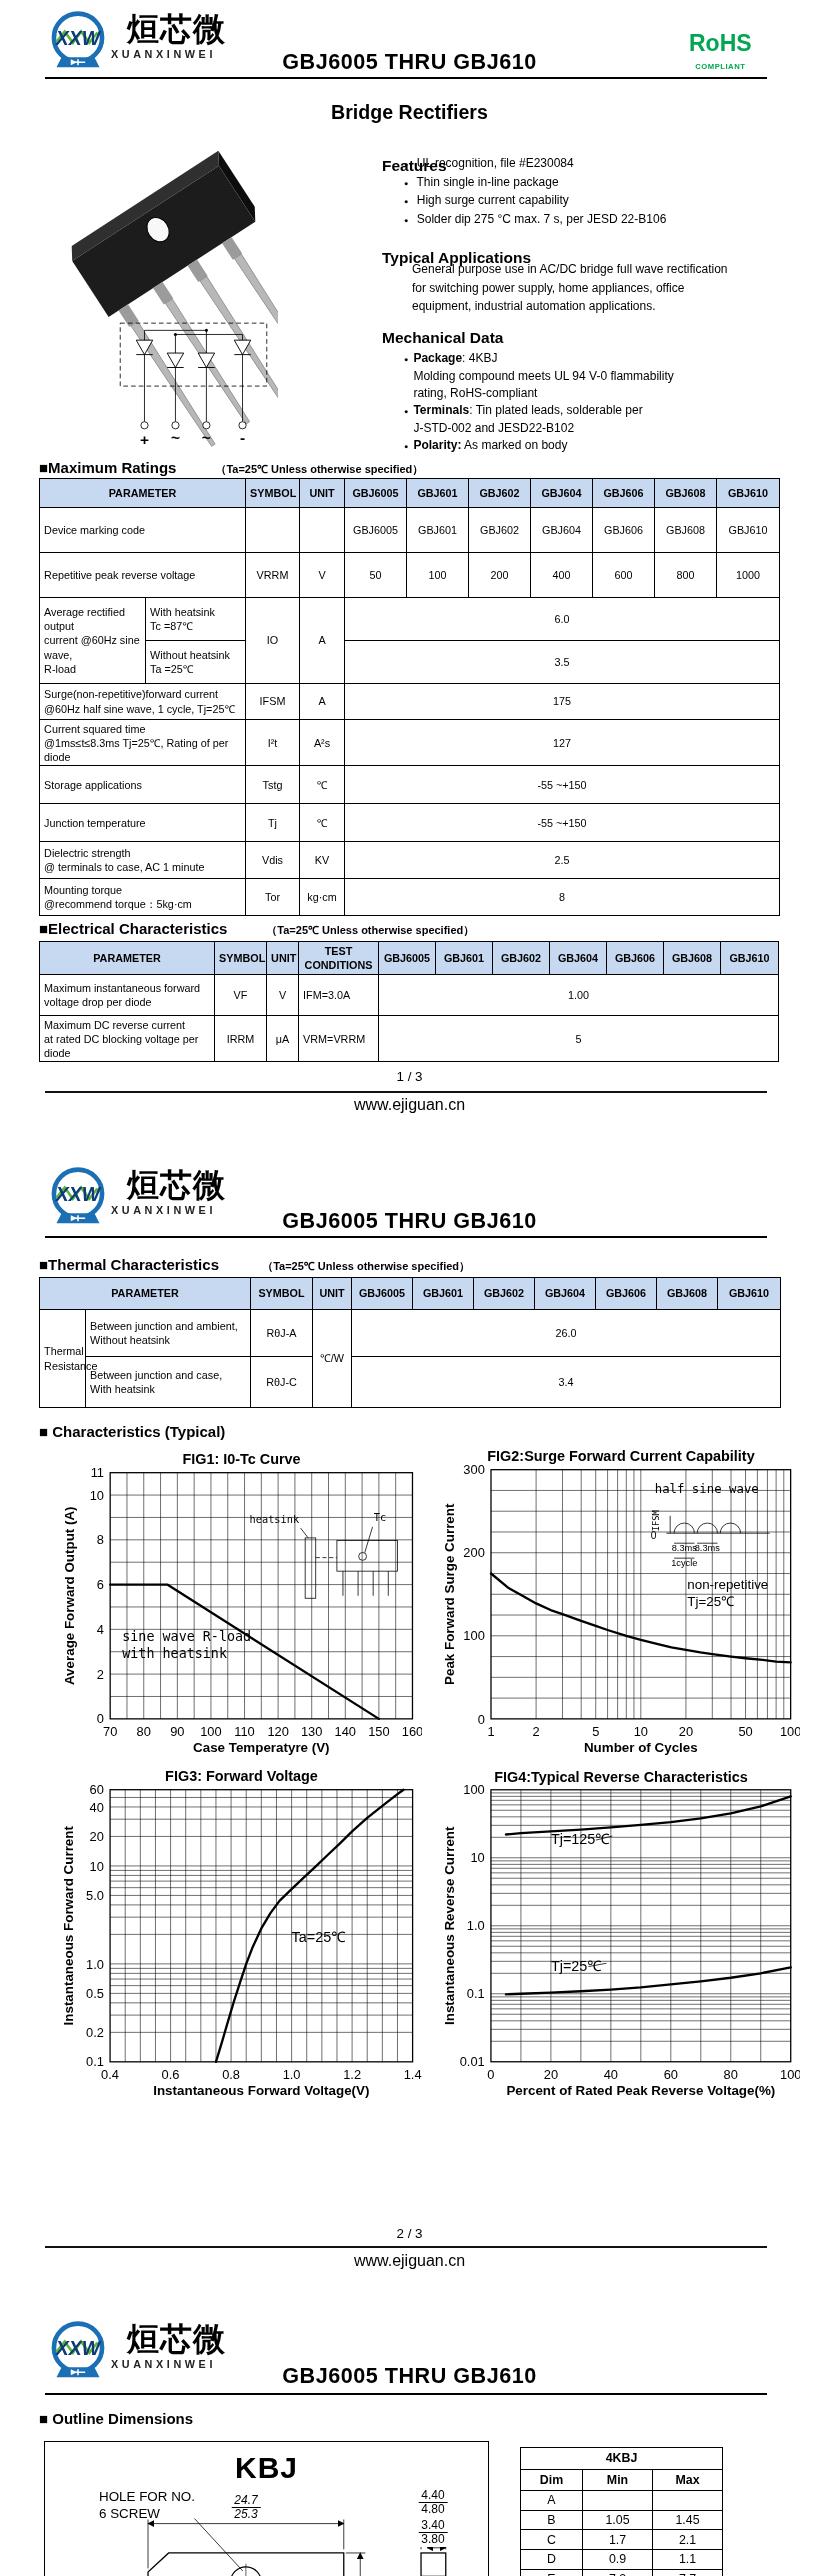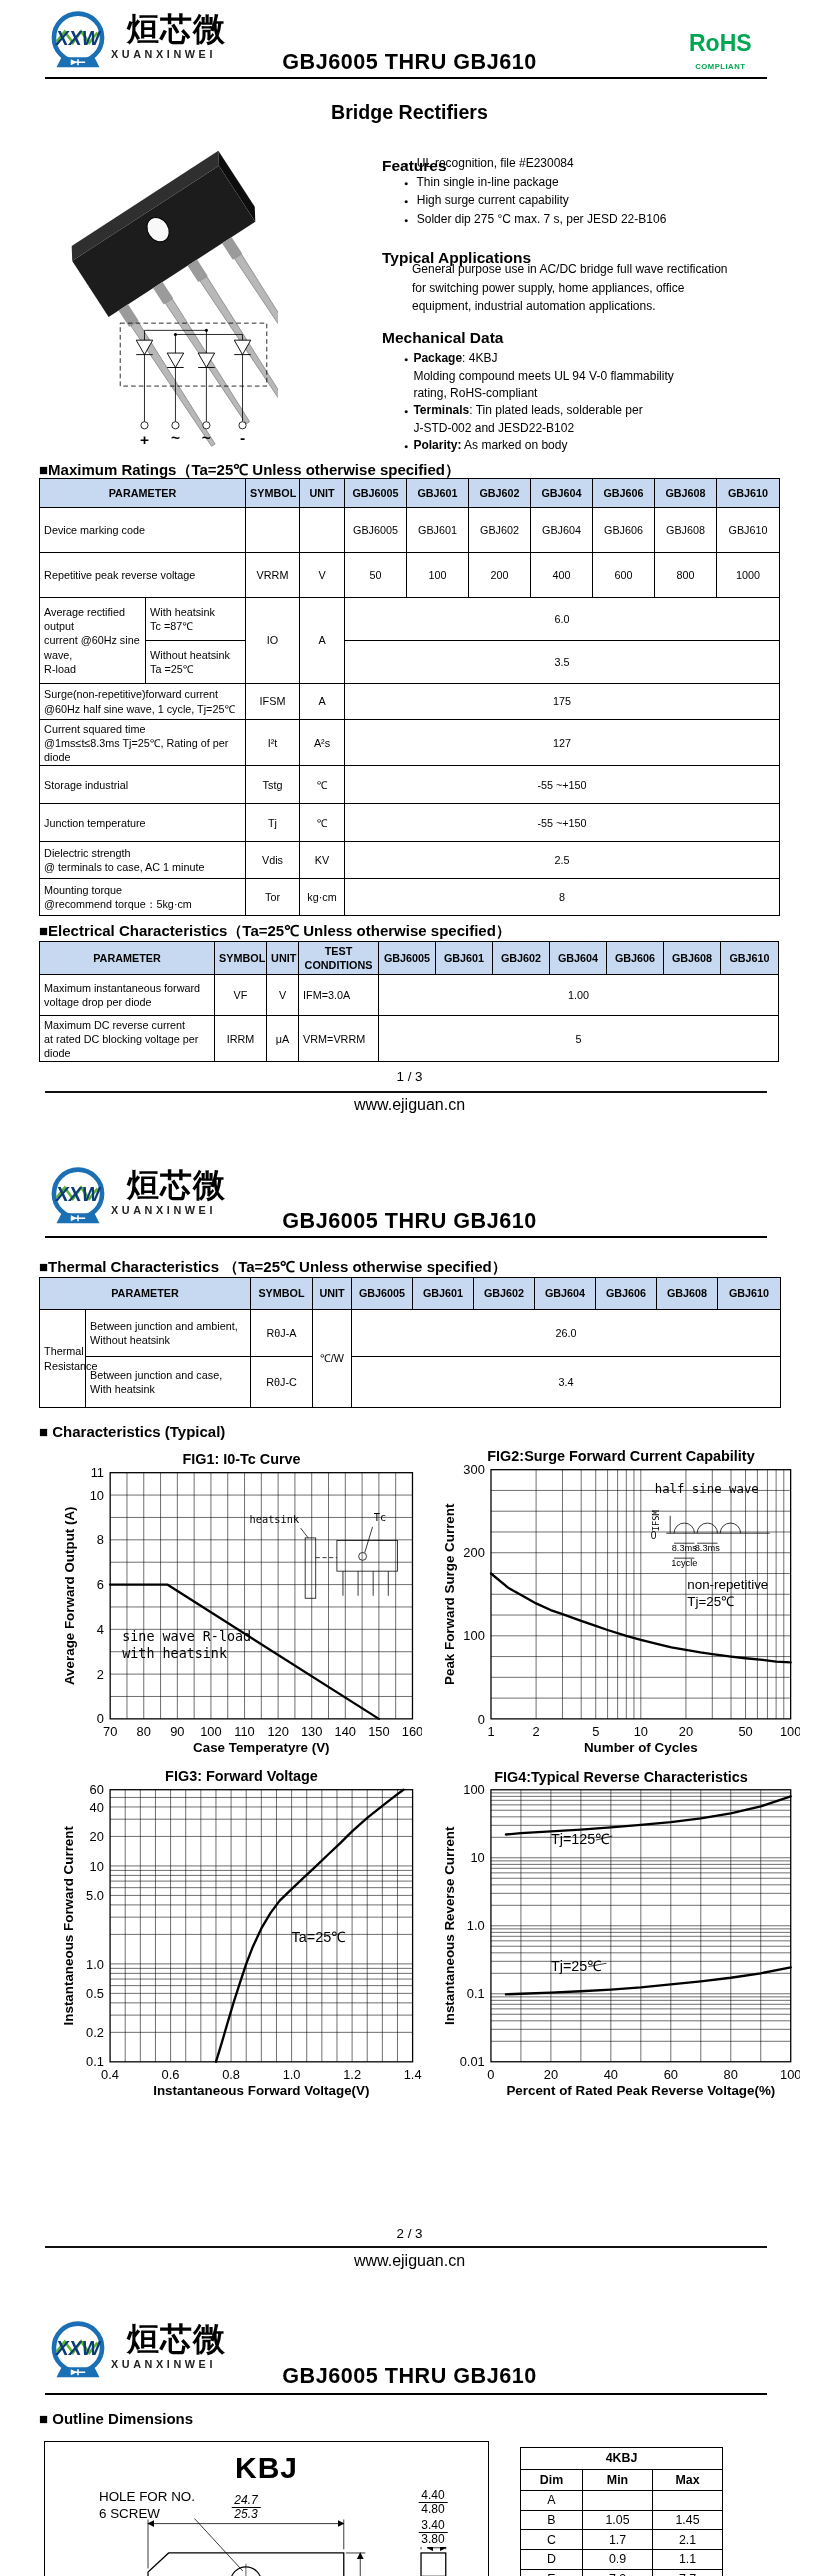--- a/index.html
+++ b/index.html
@@ -10,21 +10,21 @@
   .doc-title{font-size:21.6px;font-weight:bold;letter-spacing:0.5px;}
   .rule{left:45px;width:722px;height:2.1px;background:#000;}
   .thin-rule{left:45px;width:722px;height:1.5px;background:#111;}
   .logo{width:216px;height:64px;}
   .logo-cn{position:absolute;left:80px;top:-1px;font-size:32px;font-weight:bold;letter-spacing:1px;}
   .logo-en{position:absolute;left:64px;top:39px;font-size:10.8px;letter-spacing:3.6px;color:#222;font-weight:bold;}
   .rohs-main{font-size:23px;font-weight:bold;color:#00a651;line-height:24px;}
   .rohs-sub{font-size:7.7px;font-weight:bold;color:#00a651;letter-spacing:0.5px;margin-top:7.2px;}
   .h1{font-size:19.6px;font-weight:bold;}
   .shead{font-size:15px;font-weight:bold;}
-  .shead .cond{font-size:15px;}
+  .shead .cond{font-size:11px;padding-left:39px;}
   .sec-h{font-size:15.5px;font-weight:bold;}
   .feat-row{font-size:12px;line-height:17.5px;}
   .feat-row .b{display:inline-block;width:14.4px;text-align:center;}
   .para{font-size:12px;line-height:18.5px;}
   .mech-row{font-size:12px;line-height:17px;}
   .mech-cont{padding-left:14.4px;}
   table.spec{border-collapse:collapse;table-layout:fixed;border:1.5px solid #000;}
   table.spec td{border-left:1px solid #000;border-right:1px solid #000;border-top:1.5px solid #000;border-bottom:1.5px solid #000;
      font-size:10.8px;text-align:center;vertical-align:middle;padding:1.5px 4.1px;white-space:pre-line;line-height:1.3;}
   table.spec td.hd{background:#c6d9f0;font-weight:bold;}
@@ -228,21 +228,21 @@
           <td colspan="7">175</td>
         </tr>
         <tr style="height: 36px;">
           <td colspan="2" class="cl">Current squared time
 @1ms≤t≤8.3ms Tj=25℃, Rating of per diode</td>
           <td>I²t</td>
           <td>A²s</td>
           <td colspan="7">127</td>
         </tr>
         <tr style="height: 38px;">
-          <td colspan="2" class="cl">Storage industrial</td>
+          <td colspan="2" class="cl">Storage applications</td>
           <td>Tstg</td>
           <td>℃</td>
           <td colspan="7">-55 ~+150</td>
         </tr>
         <tr style="height: 38px;">
           <td colspan="2" class="cl">Junction temperature</td>
           <td>Tj</td>
           <td>℃</td>
           <td colspan="7">-55 ~+150</td>
         </tr>

